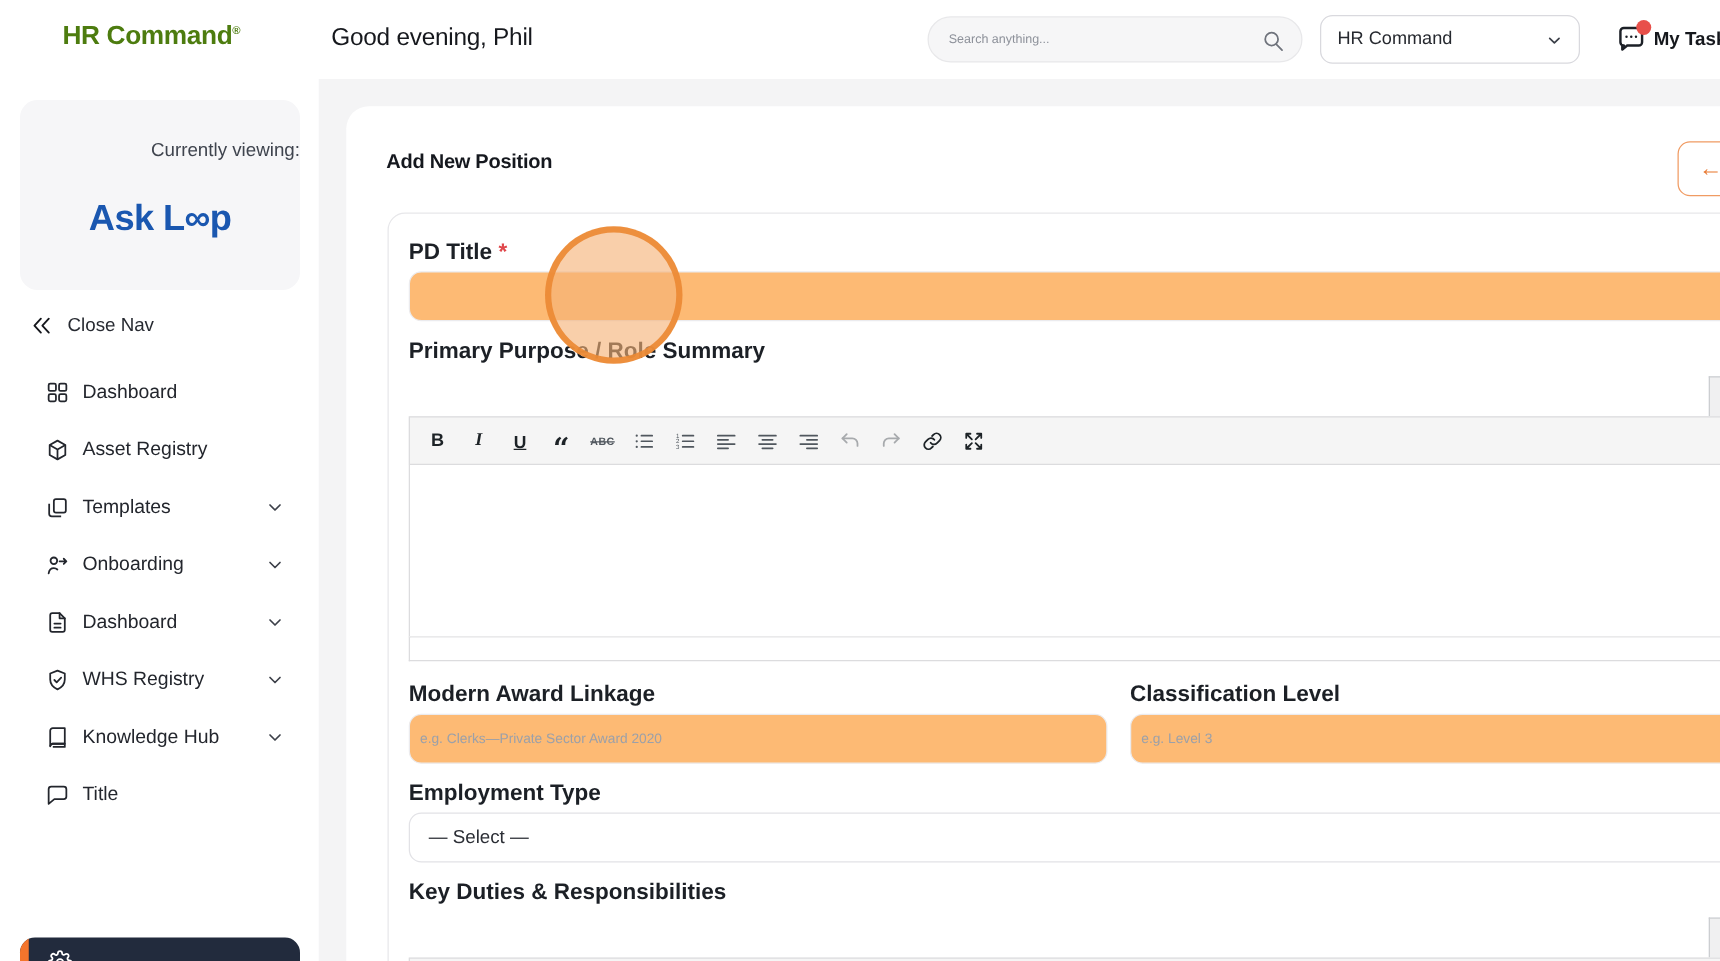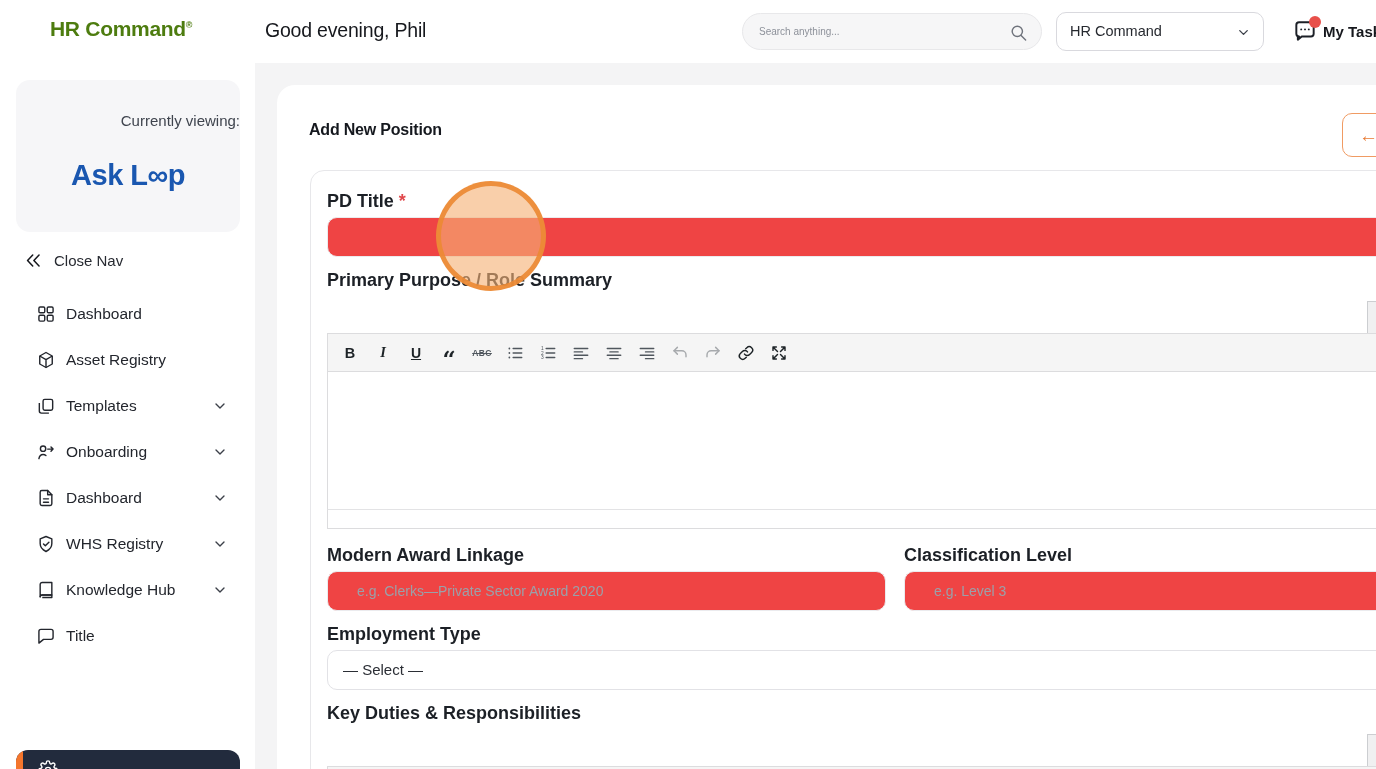--- a/index.html
+++ b/index.html
@@ -42,21 +42,21 @@
   .nav-active .ic { position:absolute; left:22px; top:10px; color:#fff; }
 
   
   .main-panel { position:absolute; left:255px; top:63px; right:0; bottom:0; background:#f4f4f5; overflow:hidden; }
   .card { position:absolute; left:22px; top:22px; right:-30px; bottom:-30px; background:#fff; border-radius:18px; }
   .page-title { position:absolute; left:32px; top:36px; font-size:16px; font-weight:800; color:#15181e; letter-spacing:-.2px; }
   .back-btn { position:absolute; left:1065px; top:28px; width:70px; height:44px; background:#fff; border:1.5px solid #f09b63; border-radius:10px; color:#e87a33; font-size:19px; text-align:left; padding-left:16px; line-height:41px; cursor:pointer; }
   .form-box { position:absolute; left:33px; top:85px; right:-40px; bottom:-40px; border:1px solid #e7e7ea; border-radius:14px; }
   .f-label { position:absolute; font-size:18px; font-weight:700; color:#1c2026; white-space:nowrap; }
   .req { color:#e0474b; font-weight:700; }
-  .t-input { position:absolute; height:40px; background:#ef4444; border:1px solid #ebebee; border-radius:10px; font-size:14px; color:#333; padding:0 29px; outline:none; font-family:inherit; }
+  .t-input { position:absolute; height:40px; background:#fdba74; border:1px solid #ebebee; border-radius:10px; font-size:11px; color:#333; padding:0 8px; outline:none; font-family:inherit; }
   .t-input::placeholder { color:#9ba0a9; }
   .sel { position:absolute; height:40px; background:#fff; border:1px solid #e2e2e6; border-radius:10px; font-size:15px; color:#2b2e35; line-height:38px; padding-left:15px; cursor:pointer; }
 
   
   .editor { position:absolute; left:16px; right:30px; }
   .ed-tab { position:absolute; left:1040px; top:0; width:90px; height:32px; background:#f0f0f1; border:1px solid #ccced1; border-bottom:none; font-size:13px; color:#50575e; line-height:31px; padding-left:9px; cursor:pointer; }
   .ed-toolbar { position:absolute; left:0; right:0; top:32px; height:39px; background:#f5f5f5; border:1px solid #dcdcde; display:flex; align-items:center; padding-left:6px; gap:1px; }
   .ed-btn { width:32px; height:30px; display:flex; align-items:center; justify-content:center; color:#50575e; cursor:pointer; border-radius:3px; }
   .ed-btn.dark { color:#1d2327; }
   .ed-btn.dis { color:#a7aaad; }

